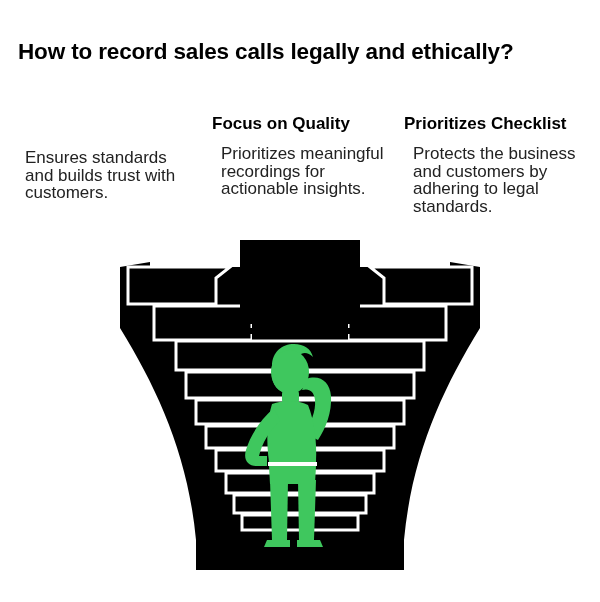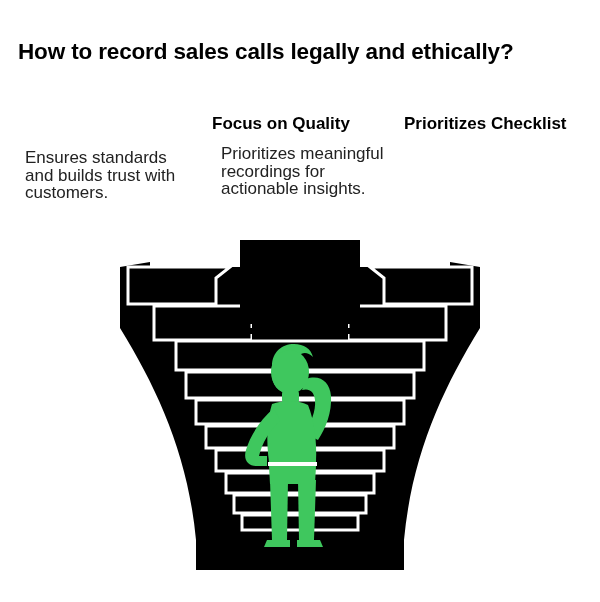--- a/index.html
+++ b/index.html
@@ -87,20 +87,21 @@
     <p class="callout-body">Ensures standards and builds trust with customers.</p>
   </div>
 
   <div class="callout" id="callout-1">
     <p class="callout-heading">Focus on Quality</p>
     <p class="callout-body">Prioritizes meaningful recordings for actionable insights.</p>
   </div>
 
   <div class="callout" id="callout-2">
     <p class="callout-heading">Prioritizes Checklist</p>
+    <p class="callout-body">Protects the business and customers by adhering to legal standards.</p>
   </div>
 
   <div class="illustration">
     <svg viewBox="0 0 376 330" xmlns="http://www.w3.org/2000/svg">
 
       <g>
         <path d="M 8 27
                  L 128 27
                  L 128 0
                  L 248 0

